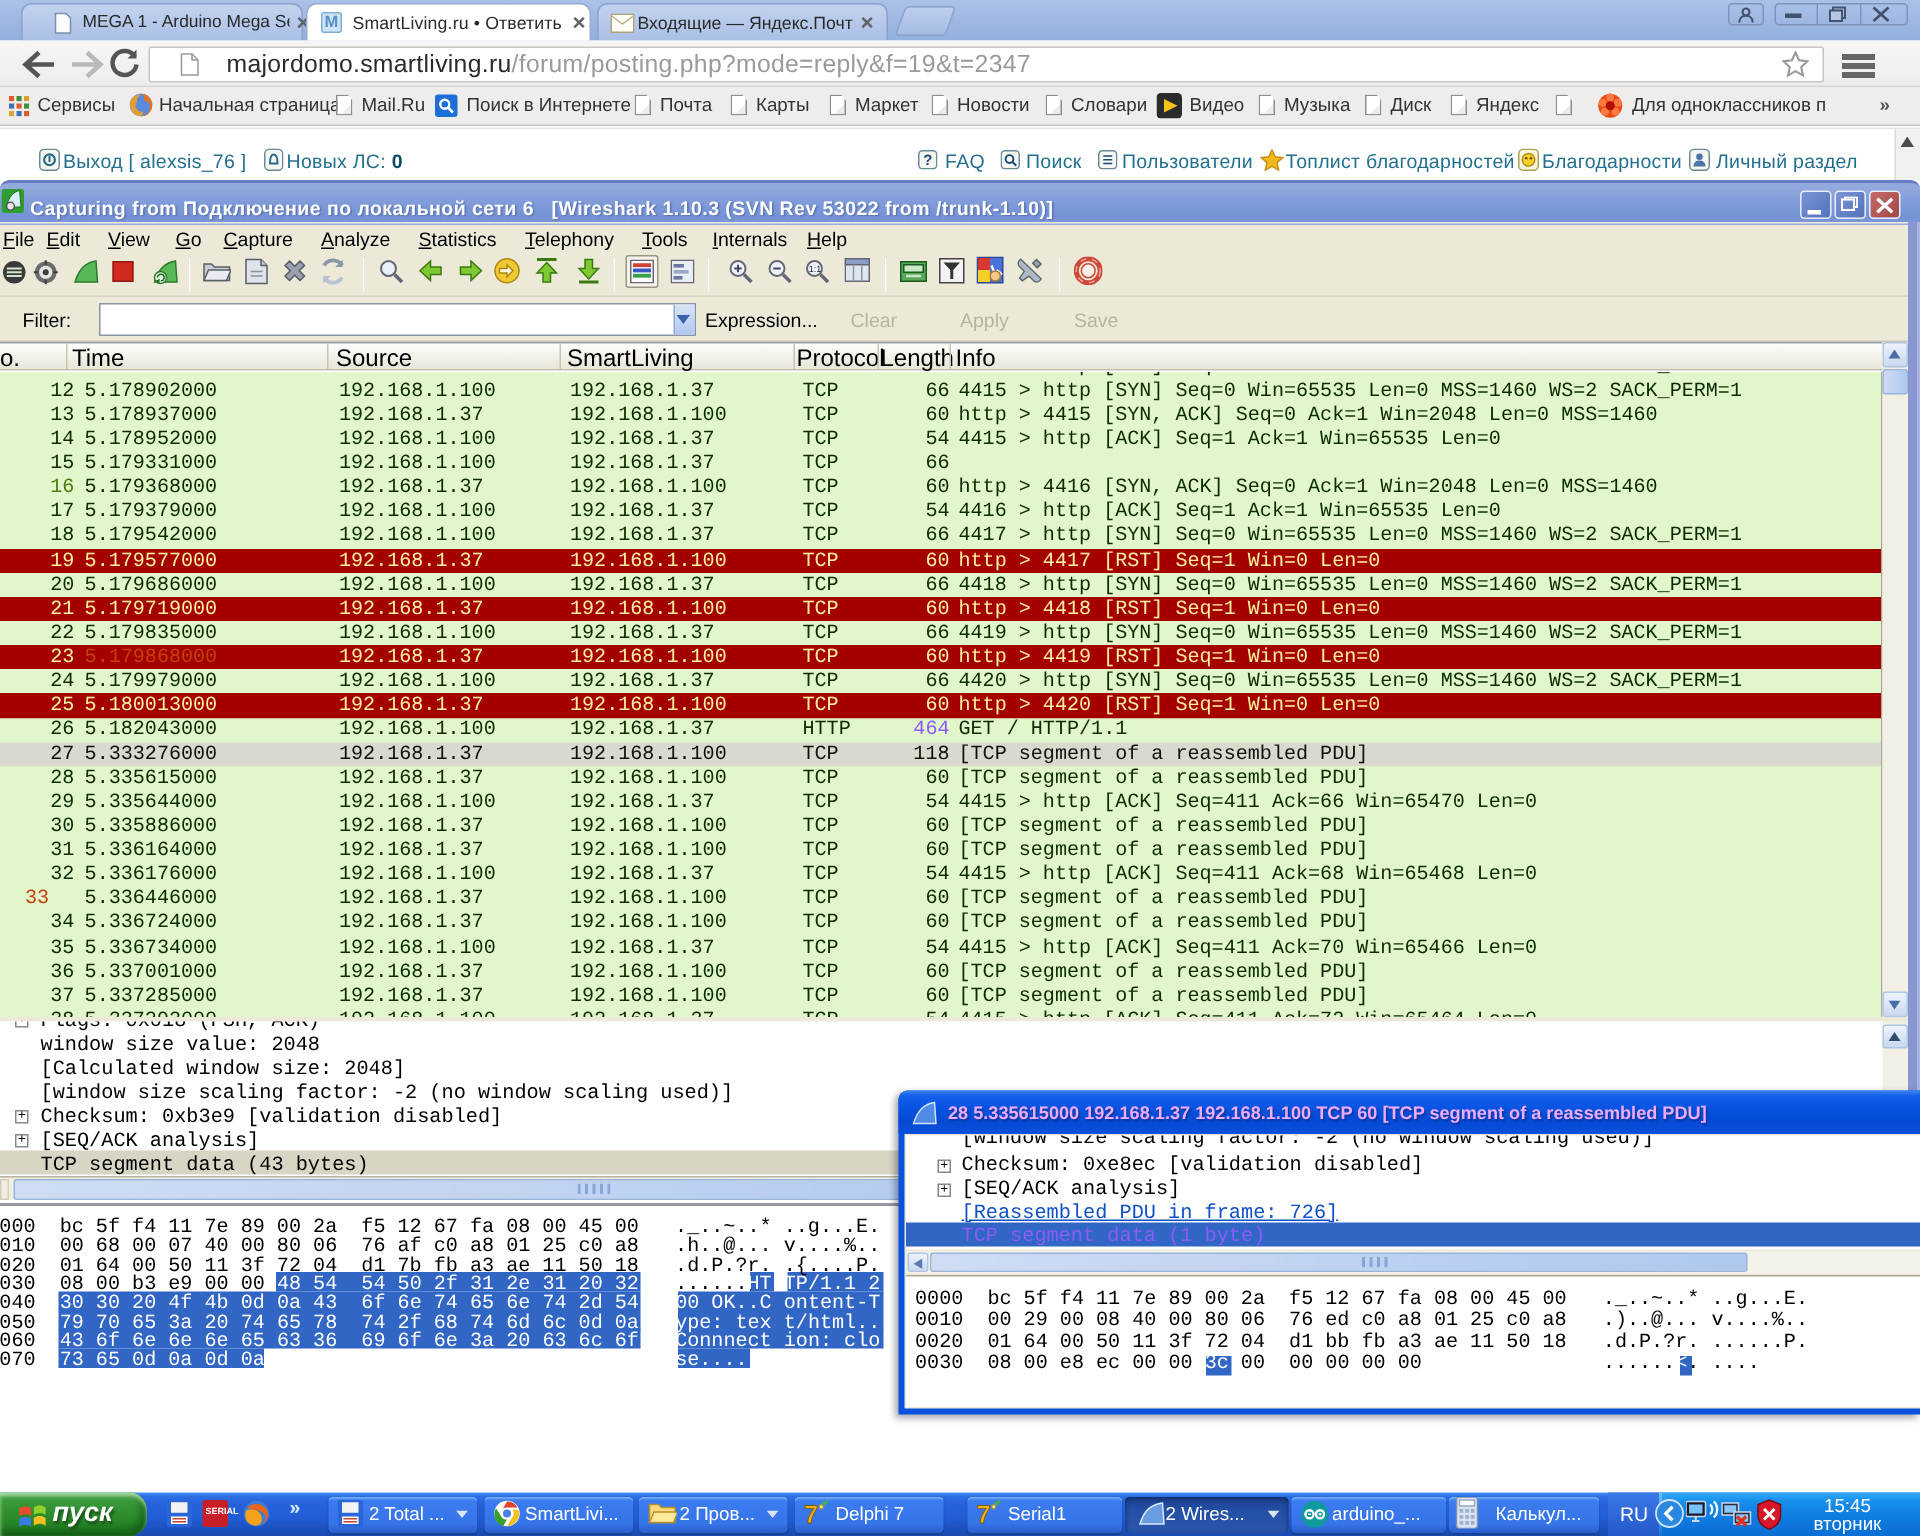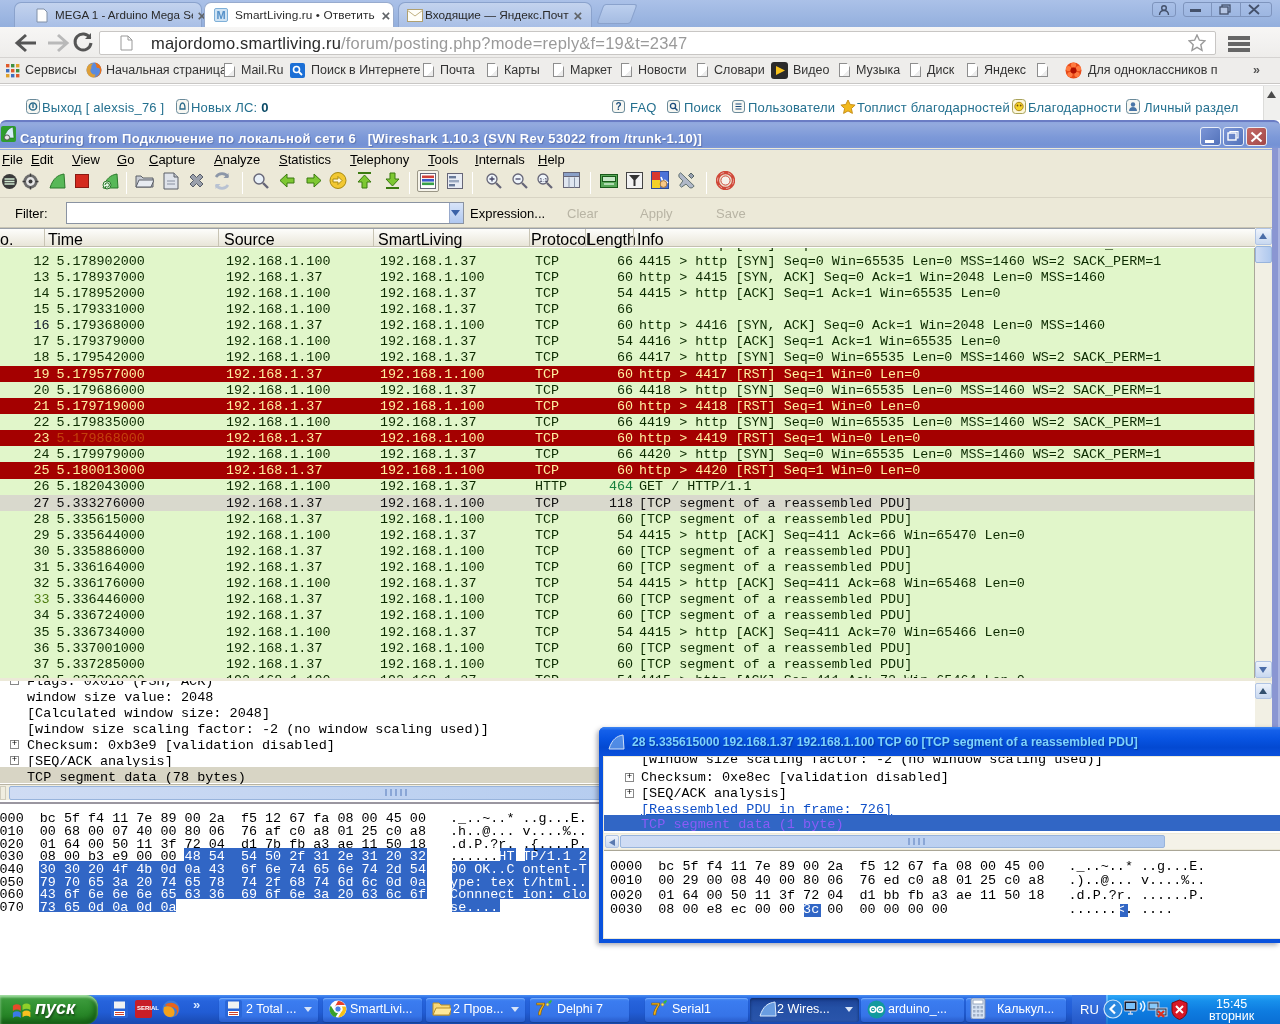--- a/index.html
+++ b/index.html
@@ -440,21 +440,21 @@
 <div class="abs pcol" style="left:590px;top:39.36px;width:43px;text-align:right;color:#0c2b00">54</div>
 <div class="abs pcol" style="left:639px;top:39.36px;color:#0c2b00">4415 &gt; http [ACK] Seq=1 Ack=1 Win=65535 Len=0</div>
 <div class="abs" style="left:0;top:53.59px;width:1254px;height:16.13px;background:#e1f6ca"></div>
 <div class="abs pcol" style="left:0px;top:55.49px;width:49.5px;text-align:right;color:#0c2b00">15</div>
 <div class="abs pcol" style="left:56.4px;top:55.49px;color:#0c2b00">5.179331000</div>
 <div class="abs pcol" style="left:226px;top:55.49px;color:#0c2b00">192.168.1.100</div>
 <div class="abs pcol" style="left:380px;top:55.49px;color:#0c2b00">192.168.1.37</div>
 <div class="abs pcol" style="left:535px;top:55.49px;color:#0c2b00">TCP</div>
 <div class="abs pcol" style="left:590px;top:55.49px;width:43px;text-align:right;color:#0c2b00">66</div>
 <div class="abs" style="left:0;top:69.72px;width:1254px;height:16.13px;background:#e1f6ca"></div>
-<div class="abs pcol" style="left:0px;top:71.62px;width:49.5px;text-align:right;color:#0f172a">16</div>
+<div class="abs pcol" style="left:0px;top:71.62px;width:49.5px;text-align:right;color:#4d7c0f">16</div>
 <div class="abs pcol" style="left:56.4px;top:71.62px;color:#0c2b00">5.179368000</div>
 <div class="abs pcol" style="left:226px;top:71.62px;color:#0c2b00">192.168.1.37</div>
 <div class="abs pcol" style="left:380px;top:71.62px;color:#0c2b00">192.168.1.100</div>
 <div class="abs pcol" style="left:535px;top:71.62px;color:#0c2b00">TCP</div>
 <div class="abs pcol" style="left:590px;top:71.62px;width:43px;text-align:right;color:#0c2b00">60</div>
 <div class="abs pcol" style="left:639px;top:71.62px;color:#0c2b00">http &gt; 4416 [SYN, ACK] Seq=0 Ack=1 Win=2048 Len=0 MSS=1460</div>
 <div class="abs" style="left:0;top:85.85px;width:1254px;height:16.13px;background:#e1f6ca"></div>
 <div class="abs pcol" style="left:0px;top:87.75px;width:49.5px;text-align:right;color:#0c2b00">17</div>
 <div class="abs pcol" style="left:56.4px;top:87.75px;color:#0c2b00">5.179379000</div>
 <div class="abs pcol" style="left:226px;top:87.75px;color:#0c2b00">192.168.1.100</div>
@@ -525,21 +525,21 @@
 <div class="abs pcol" style="left:380px;top:216.79px;color:#fff0a0">192.168.1.100</div>
 <div class="abs pcol" style="left:535px;top:216.79px;color:#fff0a0">TCP</div>
 <div class="abs pcol" style="left:590px;top:216.79px;width:43px;text-align:right;color:#fff0a0">60</div>
 <div class="abs pcol" style="left:639px;top:216.79px;color:#fff0a0">http &gt; 4420 [RST] Seq=1 Win=0 Len=0</div>
 <div class="abs" style="left:0;top:231.02px;width:1254px;height:16.13px;background:#e1f6ca"></div>
 <div class="abs pcol" style="left:0px;top:232.92px;width:49.5px;text-align:right;color:#0c2b00">26</div>
 <div class="abs pcol" style="left:56.4px;top:232.92px;color:#0c2b00">5.182043000</div>
 <div class="abs pcol" style="left:226px;top:232.92px;color:#0c2b00">192.168.1.100</div>
 <div class="abs pcol" style="left:380px;top:232.92px;color:#0c2b00">192.168.1.37</div>
 <div class="abs pcol" style="left:535px;top:232.92px;color:#0c2b00">HTTP</div>
-<div class="abs pcol" style="left:590px;top:232.92px;width:43px;text-align:right;color:#15803d">464</div>
+<div class="abs pcol" style="left:590px;top:232.92px;width:43px;text-align:right;color:#8b5cf6">464</div>
 <div class="abs pcol" style="left:639px;top:232.92px;color:#0c2b00">GET / HTTP/1.1</div>
 <div class="abs" style="left:0;top:247.15px;width:1254px;height:16.13px;background:#d9d9cd"></div>
 <div class="abs pcol" style="left:0px;top:249.05px;width:49.5px;text-align:right;color:#101010">27</div>
 <div class="abs pcol" style="left:56.4px;top:249.05px;color:#101010">5.333276000</div>
 <div class="abs pcol" style="left:226px;top:249.05px;color:#101010">192.168.1.37</div>
 <div class="abs pcol" style="left:380px;top:249.05px;color:#101010">192.168.1.100</div>
 <div class="abs pcol" style="left:535px;top:249.05px;color:#101010">TCP</div>
 <div class="abs pcol" style="left:590px;top:249.05px;width:43px;text-align:right;color:#101010">118</div>
 <div class="abs pcol" style="left:639px;top:249.05px;color:#101010">[TCP segment of a reassembled PDU]</div>
 <div class="abs" style="left:0;top:263.28px;width:1254px;height:16.13px;background:#e1f6ca"></div>
@@ -576,21 +576,21 @@
 <div class="abs pcol" style="left:639px;top:313.57px;color:#0c2b00">[TCP segment of a reassembled PDU]</div>
 <div class="abs" style="left:0;top:327.80px;width:1254px;height:16.13px;background:#e1f6ca"></div>
 <div class="abs pcol" style="left:0px;top:329.70px;width:49.5px;text-align:right;color:#0c2b00">32</div>
 <div class="abs pcol" style="left:56.4px;top:329.70px;color:#0c2b00">5.336176000</div>
 <div class="abs pcol" style="left:226px;top:329.70px;color:#0c2b00">192.168.1.100</div>
 <div class="abs pcol" style="left:380px;top:329.70px;color:#0c2b00">192.168.1.37</div>
 <div class="abs pcol" style="left:535px;top:329.70px;color:#0c2b00">TCP</div>
 <div class="abs pcol" style="left:590px;top:329.70px;width:43px;text-align:right;color:#0c2b00">54</div>
 <div class="abs pcol" style="left:639px;top:329.70px;color:#0c2b00">4415 &gt; http [ACK] Seq=411 Ack=68 Win=65468 Len=0</div>
 <div class="abs" style="left:0;top:343.93px;width:1254px;height:16.13px;background:#e1f6ca"></div>
-<div class="abs pcol" style="left:0px;top:345.83px;width:49.5px;text-align:right;color:#4d7c0f">33</div>
+<div class="abs pcol" style="left:0px;top:345.83px;width:49.5px;text-align:center;color:#c2410c">33</div>
 <div class="abs pcol" style="left:56.4px;top:345.83px;color:#0c2b00">5.336446000</div>
 <div class="abs pcol" style="left:226px;top:345.83px;color:#0c2b00">192.168.1.37</div>
 <div class="abs pcol" style="left:380px;top:345.83px;color:#0c2b00">192.168.1.100</div>
 <div class="abs pcol" style="left:535px;top:345.83px;color:#0c2b00">TCP</div>
 <div class="abs pcol" style="left:590px;top:345.83px;width:43px;text-align:right;color:#0c2b00">60</div>
 <div class="abs pcol" style="left:639px;top:345.83px;color:#0c2b00">[TCP segment of a reassembled PDU]</div>
 <div class="abs" style="left:0;top:360.06px;width:1254px;height:16.13px;background:#e1f6ca"></div>
 <div class="abs pcol" style="left:0px;top:361.96px;width:49.5px;text-align:right;color:#0c2b00">34</div>
 <div class="abs pcol" style="left:56.4px;top:361.96px;color:#0c2b00">5.336724000</div>
 <div class="abs pcol" style="left:226px;top:361.96px;color:#0c2b00">192.168.1.37</div>
@@ -647,21 +647,21 @@
 <div class="abs" style="left:10px;top:-5px;width:9px;height:9px;background:#fff;border:1px solid #888;font:9px 'Liberation Mono';line-height:7px;text-align:center">+</div>
 <div class="abs mono" style="left:27px;top:-7px;font-size:13.5px;color:#000">Flags: 0x018 (PSH, ACK)</div>
 <div class="abs mono" style="left:27px;top:9px;font-size:13.5px;color:#000">window size value: 2048</div>
 <div class="abs mono" style="left:27px;top:25px;font-size:13.5px;color:#000">[Calculated window size: 2048]</div>
 <div class="abs mono" style="left:27px;top:41px;font-size:13.5px;color:#000">[window size scaling factor: -2 (no window scaling used)]</div>
 <div class="abs" style="left:10px;top:59px;width:9px;height:9px;background:#fff;border:1px solid #888;font:9px 'Liberation Mono';line-height:7px;text-align:center">+</div>
 <div class="abs mono" style="left:27px;top:57px;font-size:13.5px;color:#000">Checksum: 0xb3e9 [validation disabled]</div>
 <div class="abs" style="left:10px;top:75px;width:9px;height:9px;background:#fff;border:1px solid #888;font:9px 'Liberation Mono';line-height:7px;text-align:center">+</div>
 <div class="abs mono" style="left:27px;top:73px;font-size:13.5px;color:#000">[SEQ/ACK analysis]</div>
 <div class="abs" style="left:0;top:86px;width:1255px;height:16px;background:#d8d5c5"></div>
-<div class="abs mono" style="left:27px;top:89px;font-size:13.5px;color:#000">TCP segment data (78 bytes)</div>
+<div class="abs mono" style="left:27px;top:89px;font-size:13.5px;color:#000">TCP segment data (43 bytes)</div>
 </div>
 <div class="abs" style="left:1255px;top:681px;width:17px;height:103px;background:#f2f0e4"></div>
 <div class="abs sbbtn" style="left:1255px;top:683px;width:17px;height:16px"></div>
 <svg class="abs" style="left:1259px;top:688px" width="9" height="7">
       <path d="M0 6h8L4 0z" fill="#33506e"></path>
     </svg>
 <div class="abs" style="left:0;top:784px;width:1280px;height:16px;background:#f0eee0;border-top:1px solid #b8b4a4"></div>
 <div class="abs" style="left:0px;top:785.5px;width:6px;height:14px;background:#f0eee0;border:1px solid #d0cdbd"></div>
 <div class="abs sbthumb" style="left:9px;top:786px;width:781px;height:14px"></div>
 <svg class="abs" style="left:385px;top:789px" width="22" height="7">
@@ -694,21 +694,21 @@
 0060  <span class="w">43 6f 6e 6e 6e 65 63 36  69 6f 6e 3a 20 63 6c 6f</span>   <span class="w">Connnect ion: clo</span>
 0070  <span class="w">73 65 0d 0a 0d 0a</span>                                  <span class="w">se....</span></pre>
 <div class="abs" style="left:1272px;top:148px;width:6px;height:652px;background:#8a96d2"></div>
 <div class="abs" style="left:1278px;top:148px;width:2px;height:652px;background:#aab4e0"></div>
 
 <div class="abs" style="left:599px;top:727px;width:681px;height:216px;background:#0a52dd;border-radius:6px 0 0 0;box-shadow:-2px 2px 5px rgba(0,0,30,0.35)">
 <div class="abs" style="left:0;top:0;width:681px;height:29px;border-radius:6px 0 0 0;background:linear-gradient(#3d85f2 0%,#1460ea 12%,#0854e2 40%,#0349d2 70%,#0a50dc 100%)"></div>
 <svg class="abs" style="left:7px;top:5px" width="20" height="20">
         <path d="M3 17C6 7 11 4 17 3l1 14z" fill="#6aa0e8" fill-opacity="0.75" stroke="#cfe0f8" stroke-width="1"></path>
       </svg>
-<div class="abs" style="left:33px;top:8px;color:#7dd3fc;font-weight:bold;font-size:12.1px;text-shadow:1px 1px 1px #0838a0;white-space:nowrap">28 5.335615000 192.168.1.37 192.168.1.100 TCP 60 [TCP segment of a reassembled PDU]</div>
+<div class="abs" style="left:33px;top:8px;color:#f0abfc;font-weight:bold;font-size:12.1px;text-shadow:1px 1px 1px #0838a0;white-space:nowrap">28 5.335615000 192.168.1.37 192.168.1.100 TCP 60 [TCP segment of a reassembled PDU]</div>
 <div class="abs" style="left:4px;top:29px;width:677px;height:183px;background:#ece9d8;overflow:hidden">
 <div class="abs" style="left:1px;top:1px;width:676px;height:76px;background:#fff;overflow:hidden">
 <div class="abs mono" style="left:37px;top:-5px;font-size:13.5px">[window size scaling factor: -2 (no window scaling used)]</div>
 <div class="abs" style="left:21px;top:16px;width:9px;height:9px;background:#fff;border:1px solid #888;font:9px 'Liberation Mono';line-height:7px;text-align:center">+</div>
 <div class="abs mono" style="left:37px;top:13px;font-size:13.5px">Checksum: 0xe8ec [validation disabled]</div>
 <div class="abs" style="left:21px;top:32px;width:9px;height:9px;background:#fff;border:1px solid #888;font:9px 'Liberation Mono';line-height:7px;text-align:center">+</div>
 <div class="abs mono" style="left:37px;top:29px;font-size:13.5px">[SEQ/ACK analysis]</div>
 <div class="abs mono" style="left:37px;top:44.5px;font-size:13.5px;color:#1050c8;text-decoration:underline">[Reassembled PDU in frame: 726]</div>
 <div class="abs" style="left:0;top:58px;width:676px;height:16px;background:#3166c5"></div>
 <div class="abs mono" style="left:37px;top:60px;font-size:13.5px;color:#8b5cf6">TCP segment data (1 byte)</div>

